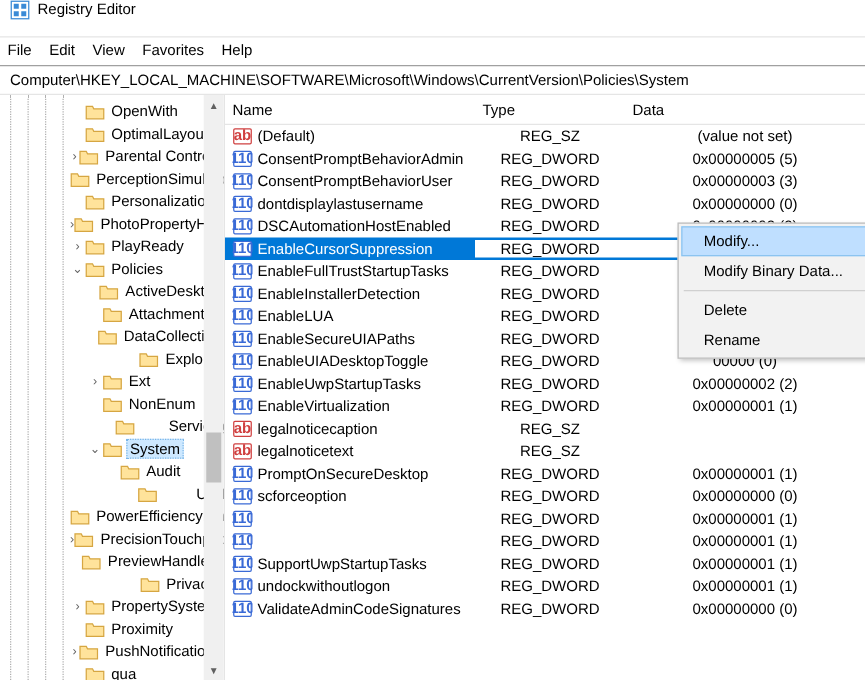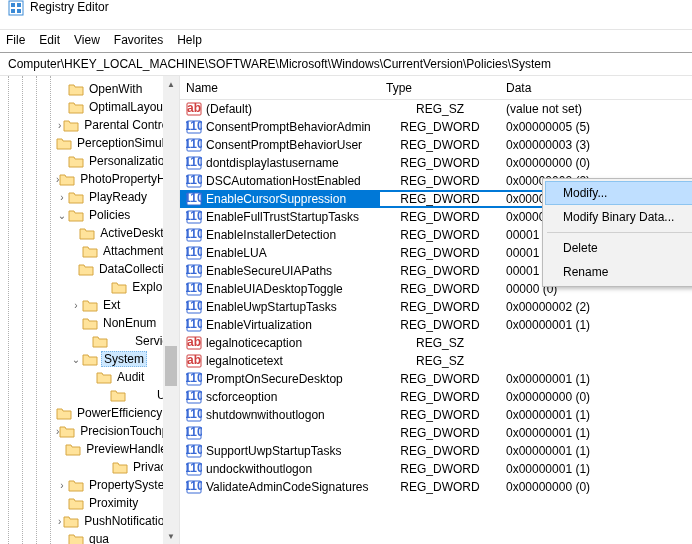--- a/index.html
+++ b/index.html
@@ -27,21 +27,21 @@
 .list-header { display: flex; height: 24px; align-items: center; border-bottom: 1px solid #e5e5e5; }
 .list-header .col { padding: 0 6px; cursor: default; }
 .col-name { width: 200px; }
 .col-type { width: 120px; }
 .col-data { flex: 1; }
 .list-body { }
 .row { display: flex; align-items: center; height: 18px; cursor: default; }
 .row .cell { padding: 0 6px; white-space: nowrap; overflow: hidden; }
 .row .rname { width: 200px; display: flex; align-items: center; gap: 4px; }
 .row .rtype { width: 120px; text-align: center; }
-.row .rdata { flex: 1; }
+.row .rdata { flex: 1; text-align: center; }
 .row.selected { background: #0078d7; color: #fff; }
 .row.selected .rtype, .row.selected .rdata { background:#fff; color:#000; }
 .row.selected .rname{ background:#0078d7; }
 .reg-icon { width: 16px; height: 16px; flex-shrink: 0; }
 .context-menu { position: absolute; left: 362px; top: 102px; width: 196px; background: #f2f2f2; border: 1px solid #bcbcbc; box-shadow: 2px 2px 4px rgba(0,0,0,0.25); padding: 2px; z-index: 50; }
 .context-menu .item { height: 24px; display: flex; align-items: center; padding: 0 18px; cursor: default; }
 .context-menu .item.hover { background: #bfdfff; border: 1px solid #8cc4f0; padding: 0 17px; }
 .context-menu .sep { height: 1px; background: #d0d0d0; margin: 3px 2px; }
 svg { display:block; }
 </style>
@@ -555,21 +555,20 @@
           <div class="cell rdata">0x00000000 (0)</div>
         </div>
         <div class="row">
           <div class="cell rname">
             <span class="reg-icon">
               <svg viewBox="0 0 16 16" width="16" height="16">
                 <rect x="1" y="2" width="14" height="12" rx="1" fill="#fff" stroke="#3a6ad6"></rect>
                 <text x="8" y="11" font-size="6" text-anchor="middle" fill="#3a6ad6" font-weight="bold">110</text>
               </svg>
             </span>
-            <span>shutdownwithoutlogon</span>
           </div>
           <div class="cell rtype">REG_DWORD</div>
           <div class="cell rdata">0x00000001 (1)</div>
         </div>
         <div class="row">
           <div class="cell rname">
             <span class="reg-icon">
               <svg viewBox="0 0 16 16" width="16" height="16">
                 <rect x="1" y="2" width="14" height="12" rx="1" fill="#fff" stroke="#3a6ad6"></rect>
                 <text x="8" y="11" font-size="6" text-anchor="middle" fill="#3a6ad6" font-weight="bold">110</text>

